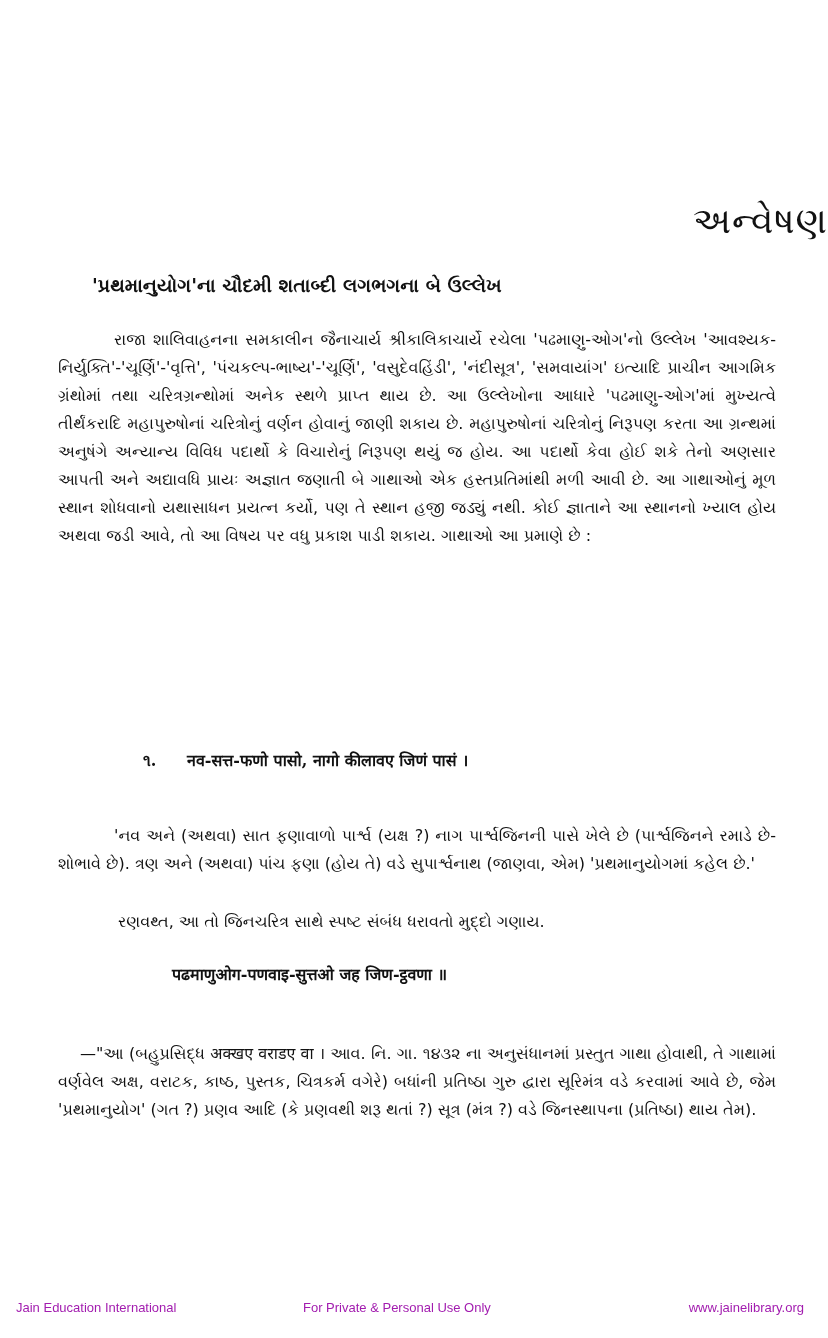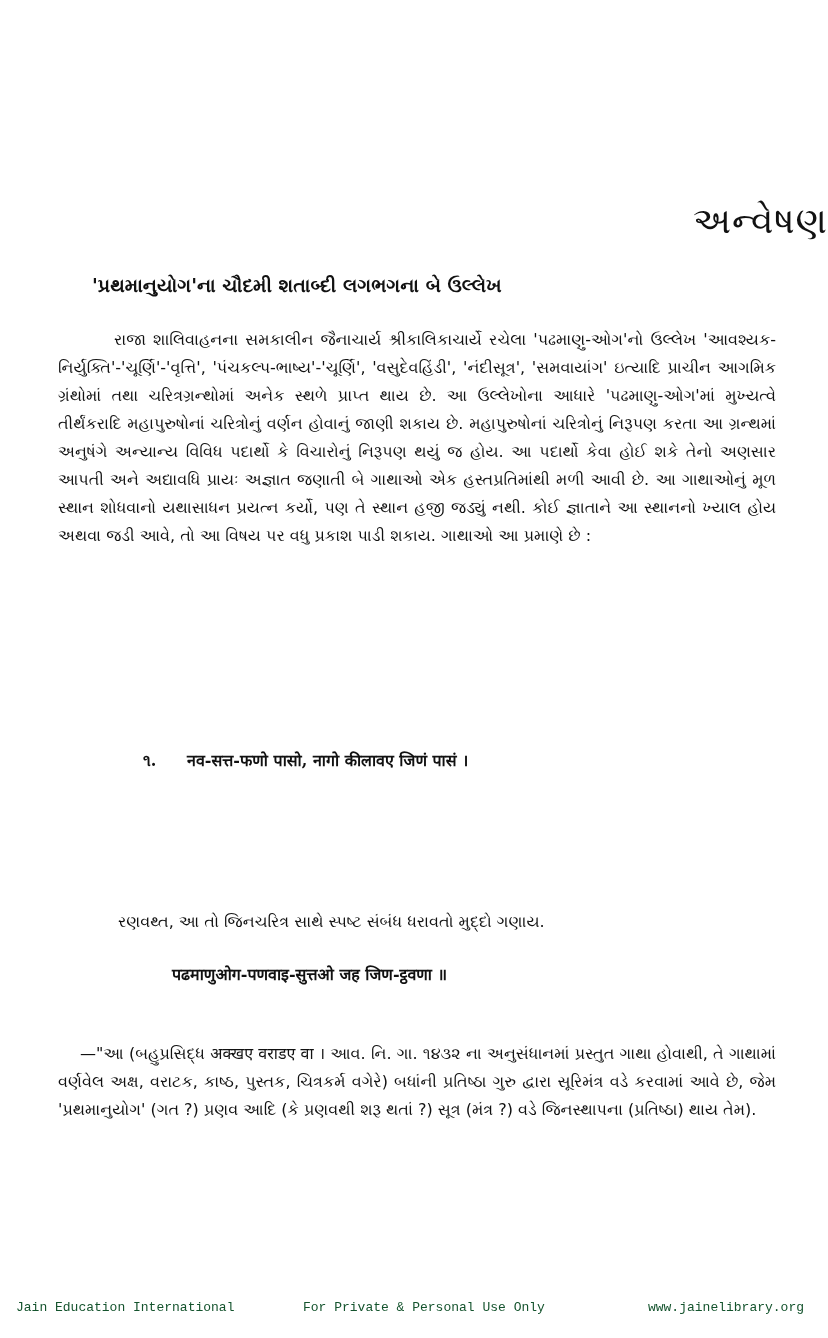--- a/index.html
+++ b/index.html
@@ -10,39 +10,40 @@
   .body { position: absolute; left: 58px; width: 718px; font-size: 16px; line-height: 28px; text-align: justify; }
   .p1 { top: 326px; text-indent: 56px; }
   .verse { position: absolute; font-family: "DejaVu Serif", serif; font-size: 16px; font-weight: bold; line-height: 34px; }
   .v1 { top: 744px; left: 118px; margin-left: 25px; }
   .v1 .l2 { padding-left: 54px; }
   .p2 { top: 822px; text-indent: 56px; }
   .p2b { top: 908px; left: 118px; width: 660px; }
   .v2 { top: 958px; left: 116px; }
   .v2 .l2 { padding-left: 56px; }
   .p3 { top: 1040px; text-indent: 22px; }
-  .footer { position: absolute; top: 1300px; font-family: Liberation Mono, monospace; font-size: 13px; color: #14532d; }
+  .footer { position: absolute; top: 1300px; font-family: Liberation Sans, sans-serif; font-size: 13px; color: #a21caf; }
   .f1 { left: 16px; }
   .f2 { left: 303px; }
   .f3 { right: 24px; }
   .num { display: inline-block; width: 44px; }
 </style>
 </head>
 <body>
 
 <div class="page">
   <div class="title">અન્વેષણ</div>
   <div class="subtitle">'પ્રથમાનુયોગ'ના ચૌદમી શતાબ્દી લગભગના બે ઉલ્લેખ</div>
 
   <div class="body p1">રાજા શાલિવાહનના સમકાલીન જૈનાચાર્ય શ્રીકાલિકાચાર્યે રચેલા 'પઢમાણુ-ઓગ'નો ઉલ્લેખ 'આવશ્યક-નિર્યુક્તિ'-'ચૂર્ણિ'-'વૃત્તિ', 'પંચકલ્પ-ભાષ્ય'-'ચૂર્ણિ', 'વસુદેવહિંડી', 'નંદીસૂત્ર', 'સમવાયાંગ' ઇત્યાદિ પ્રાચીન આગમિક ગ્રંથોમાં તથા ચરિત્રગ્રન્થોમાં અનેક સ્થળે પ્રાપ્ત થાય છે. આ ઉલ્લેખોના આધારે 'પઢમાણુ-ઓગ'માં મુખ્યત્વે તીર્થંકરાદિ મહાપુરુષોનાં ચરિત્રોનું વર્ણન હોવાનું જાણી શકાય છે. મહાપુરુષોનાં ચરિત્રોનું નિરૂપણ કરતા આ ગ્રન્થમાં અનુષંગે અન્યાન્ય વિવિધ પદાર્થો કે વિચારોનું નિરૂપણ થયું જ હોય. આ પદાર્થો કેવા હોઈ શકે તેનો અણસાર આપતી અને અદ્યાવધિ પ્રાયઃ અજ્ઞાત જણાતી બે ગાથાઓ એક હસ્તપ્રતિમાંથી મળી આવી છે. આ ગાથાઓનું મૂળ સ્થાન શોધવાનો યથાસાધન પ્રયત્ન કર્યો, પણ તે સ્થાન હજી જડ્યું નથી. કોઈ જ્ઞાતાને આ સ્થાનનો ખ્યાલ હોય અથવા જડી આવે, તો આ વિષય પર વધુ પ્રકાશ પાડી શકાય. ગાથાઓ આ પ્રમાણે છે :</div>
 
   <div class="verse v1">
     <div><span class="num">૧.</span><span>नव-सत्त-फणो पासो, नागो कीलावए जिणं पासं ।</span></div>
   </div>
 
+  <div class="body p2">'નવ અને (અથવા) સાત ફણાવાળો પાર્શ્વ (યક્ષ ?) નાગ પાર્શ્વજિનની પાસે ખેલે છે (પાર્શ્વજિનને રમાડે છે-શોભાવે છે). ત્રણ અને (અથવા) પાંચ ફણા (હોય તે) વડે સુપાર્શ્વનાથ (જાણવા, એમ) 'પ્રથમાનુયોગમાં કહેલ છે.'</div>
   <div class="body p2b">રણવથ્ત, આ તો જિનચરિત્ર સાથે સ્પષ્ટ સંબંધ ધરાવતો મુદ્દો ગણાય.</div>
 
   <div class="verse v2">
     <div class="l2">पढमाणुओग-पणवाइ-सुत्तओ जह जिण-ट्ठवणा ॥</div>
   </div>
 
   <div class="body p3">—"આ (બહુપ્રસિદ્ધ अक्खए वराडए वा । આવ. નિ. ગા. ૧૪૩૨ ના અનુસંધાનમાં પ્રસ્તુત ગાથા હોવાથી, તે ગાથામાં વર્ણવેલ અક્ષ, વરાટક, કાષ્ઠ, પુસ્તક, ચિત્રકર્મ વગેરે) બધાંની પ્રતિષ્ઠા ગુરુ દ્વારા સૂરિમંત્ર વડે કરવામાં આવે છે, જેમ 'પ્રથમાનુયોગ' (ગત ?) પ્રણવ આદિ (કે પ્રણવથી શરૂ થતાં ?) સૂત્ર (મંત્ર ?) વડે જિનસ્થાપના (પ્રતિષ્ઠા) થાય તેમ).</div>
 
   <div class="footer f1">Jain Education International</div>
   <div class="footer f2">For Private &amp; Personal Use Only</div>

